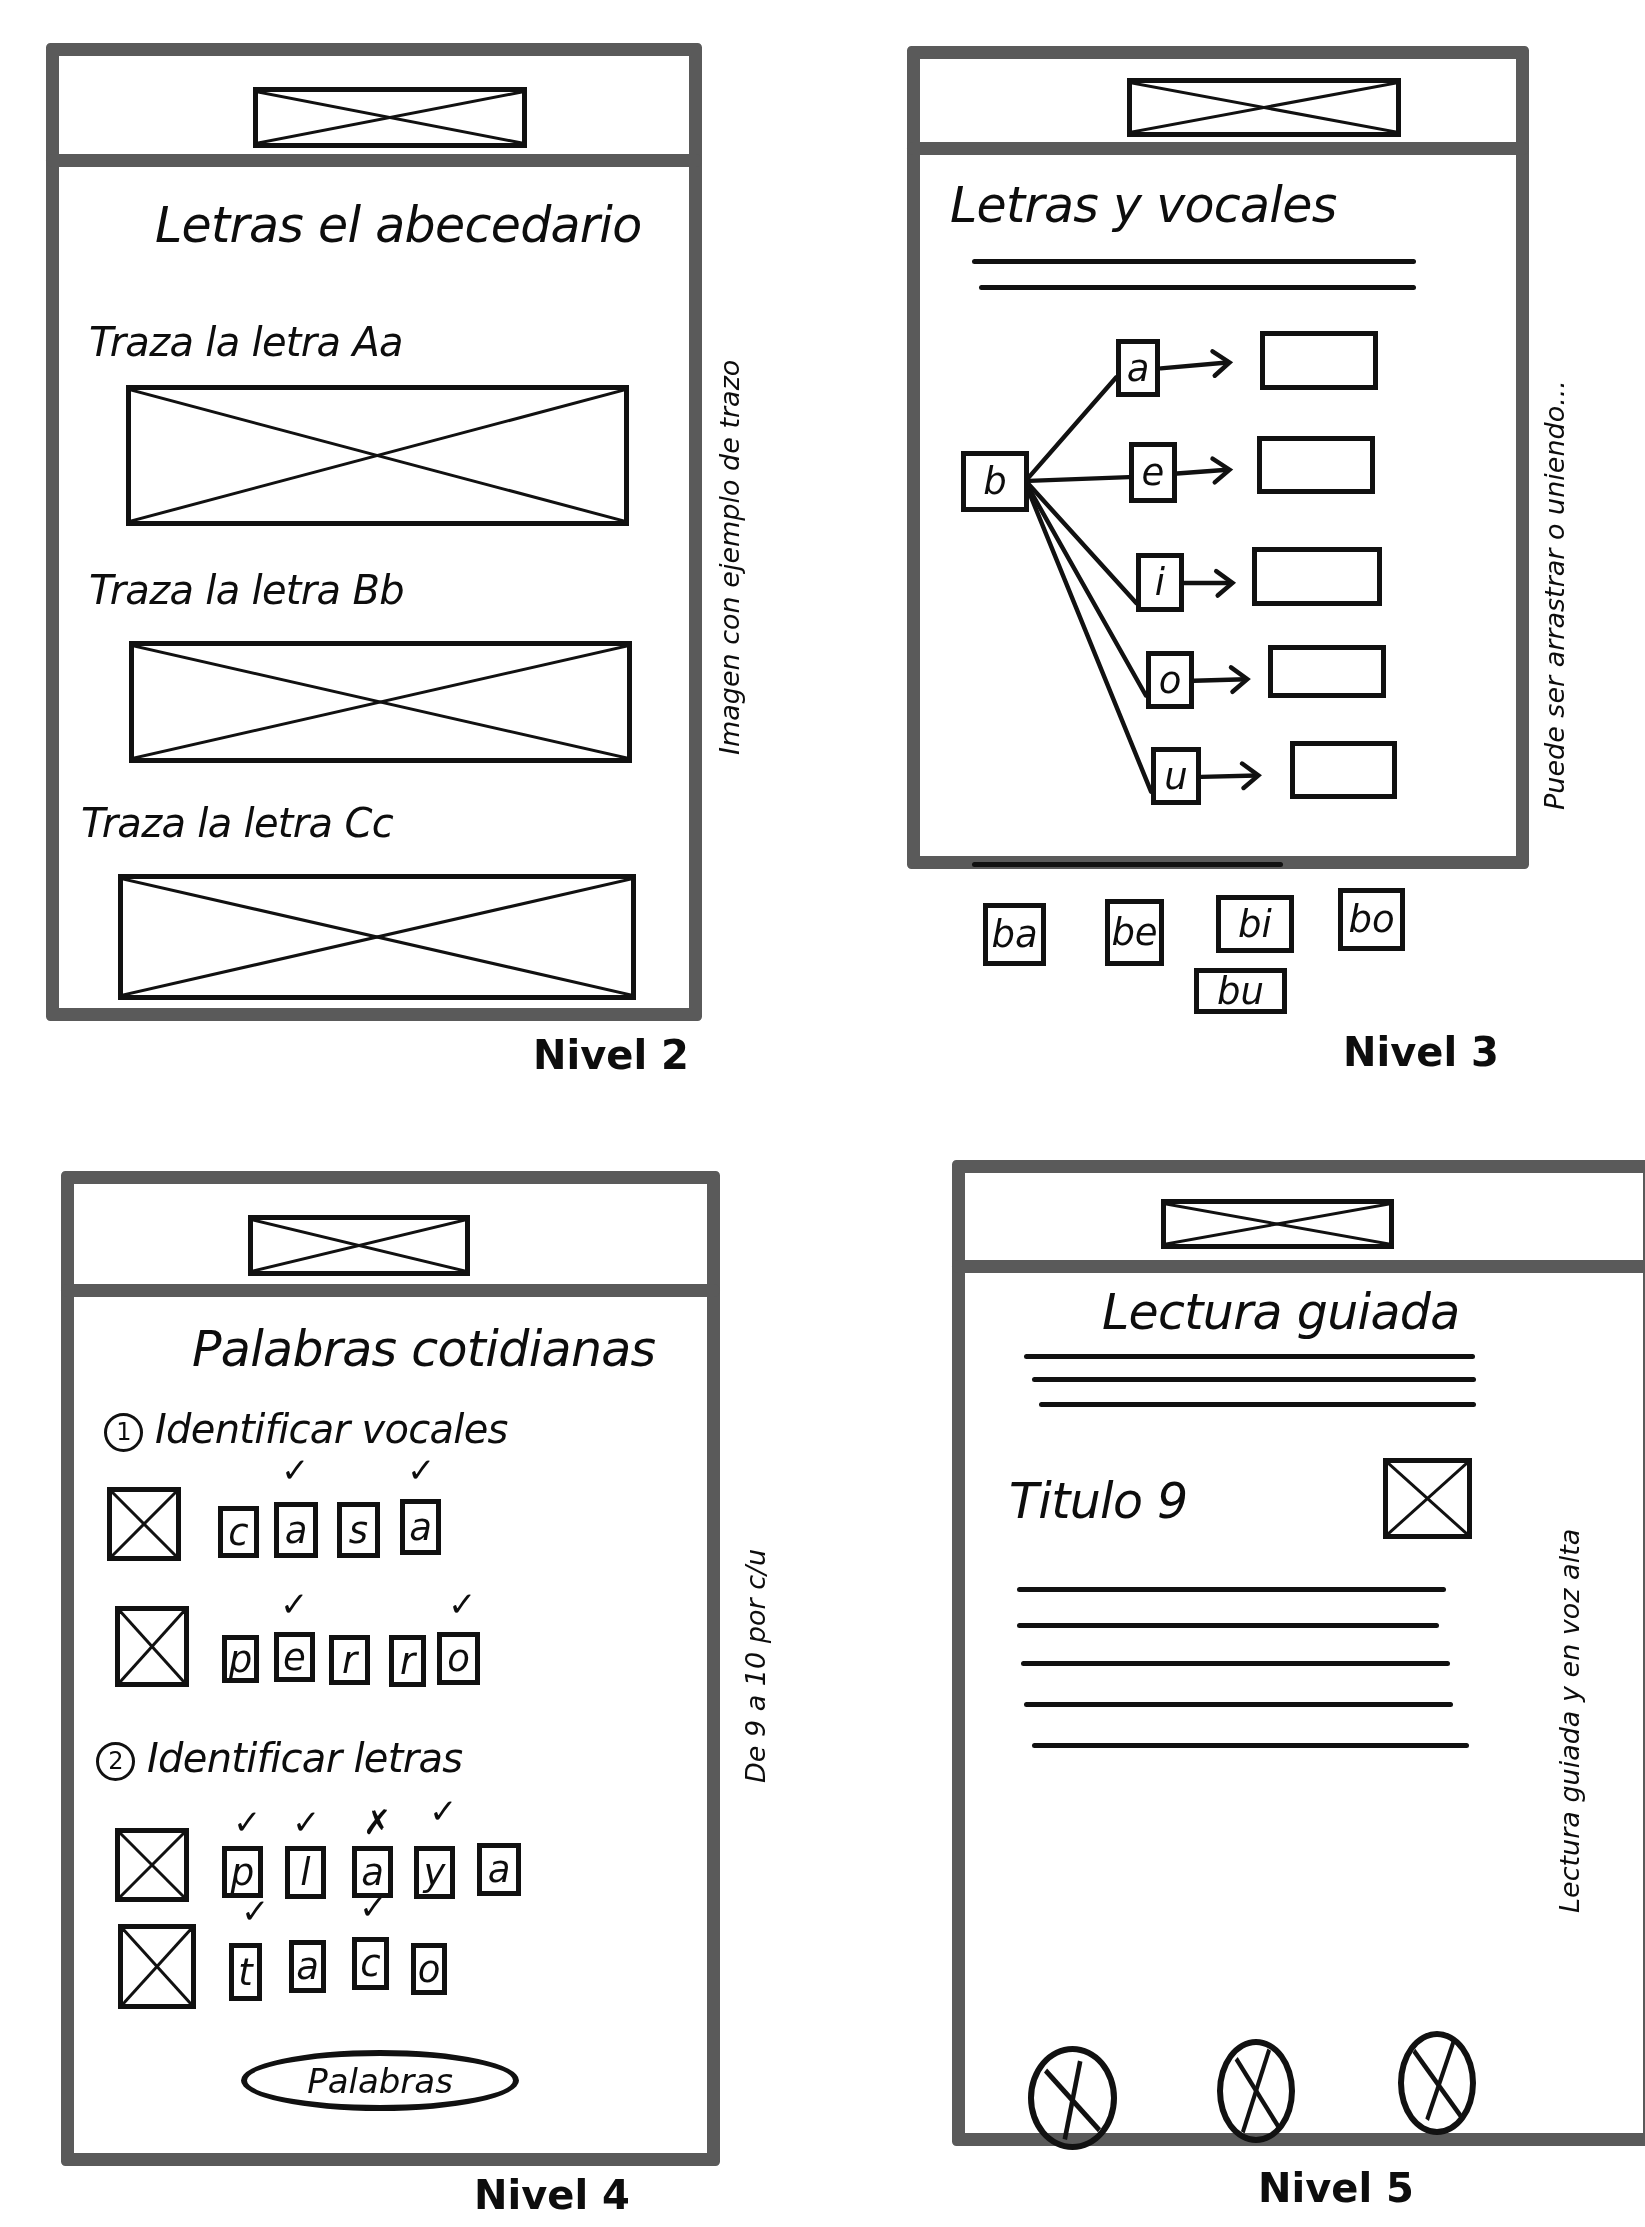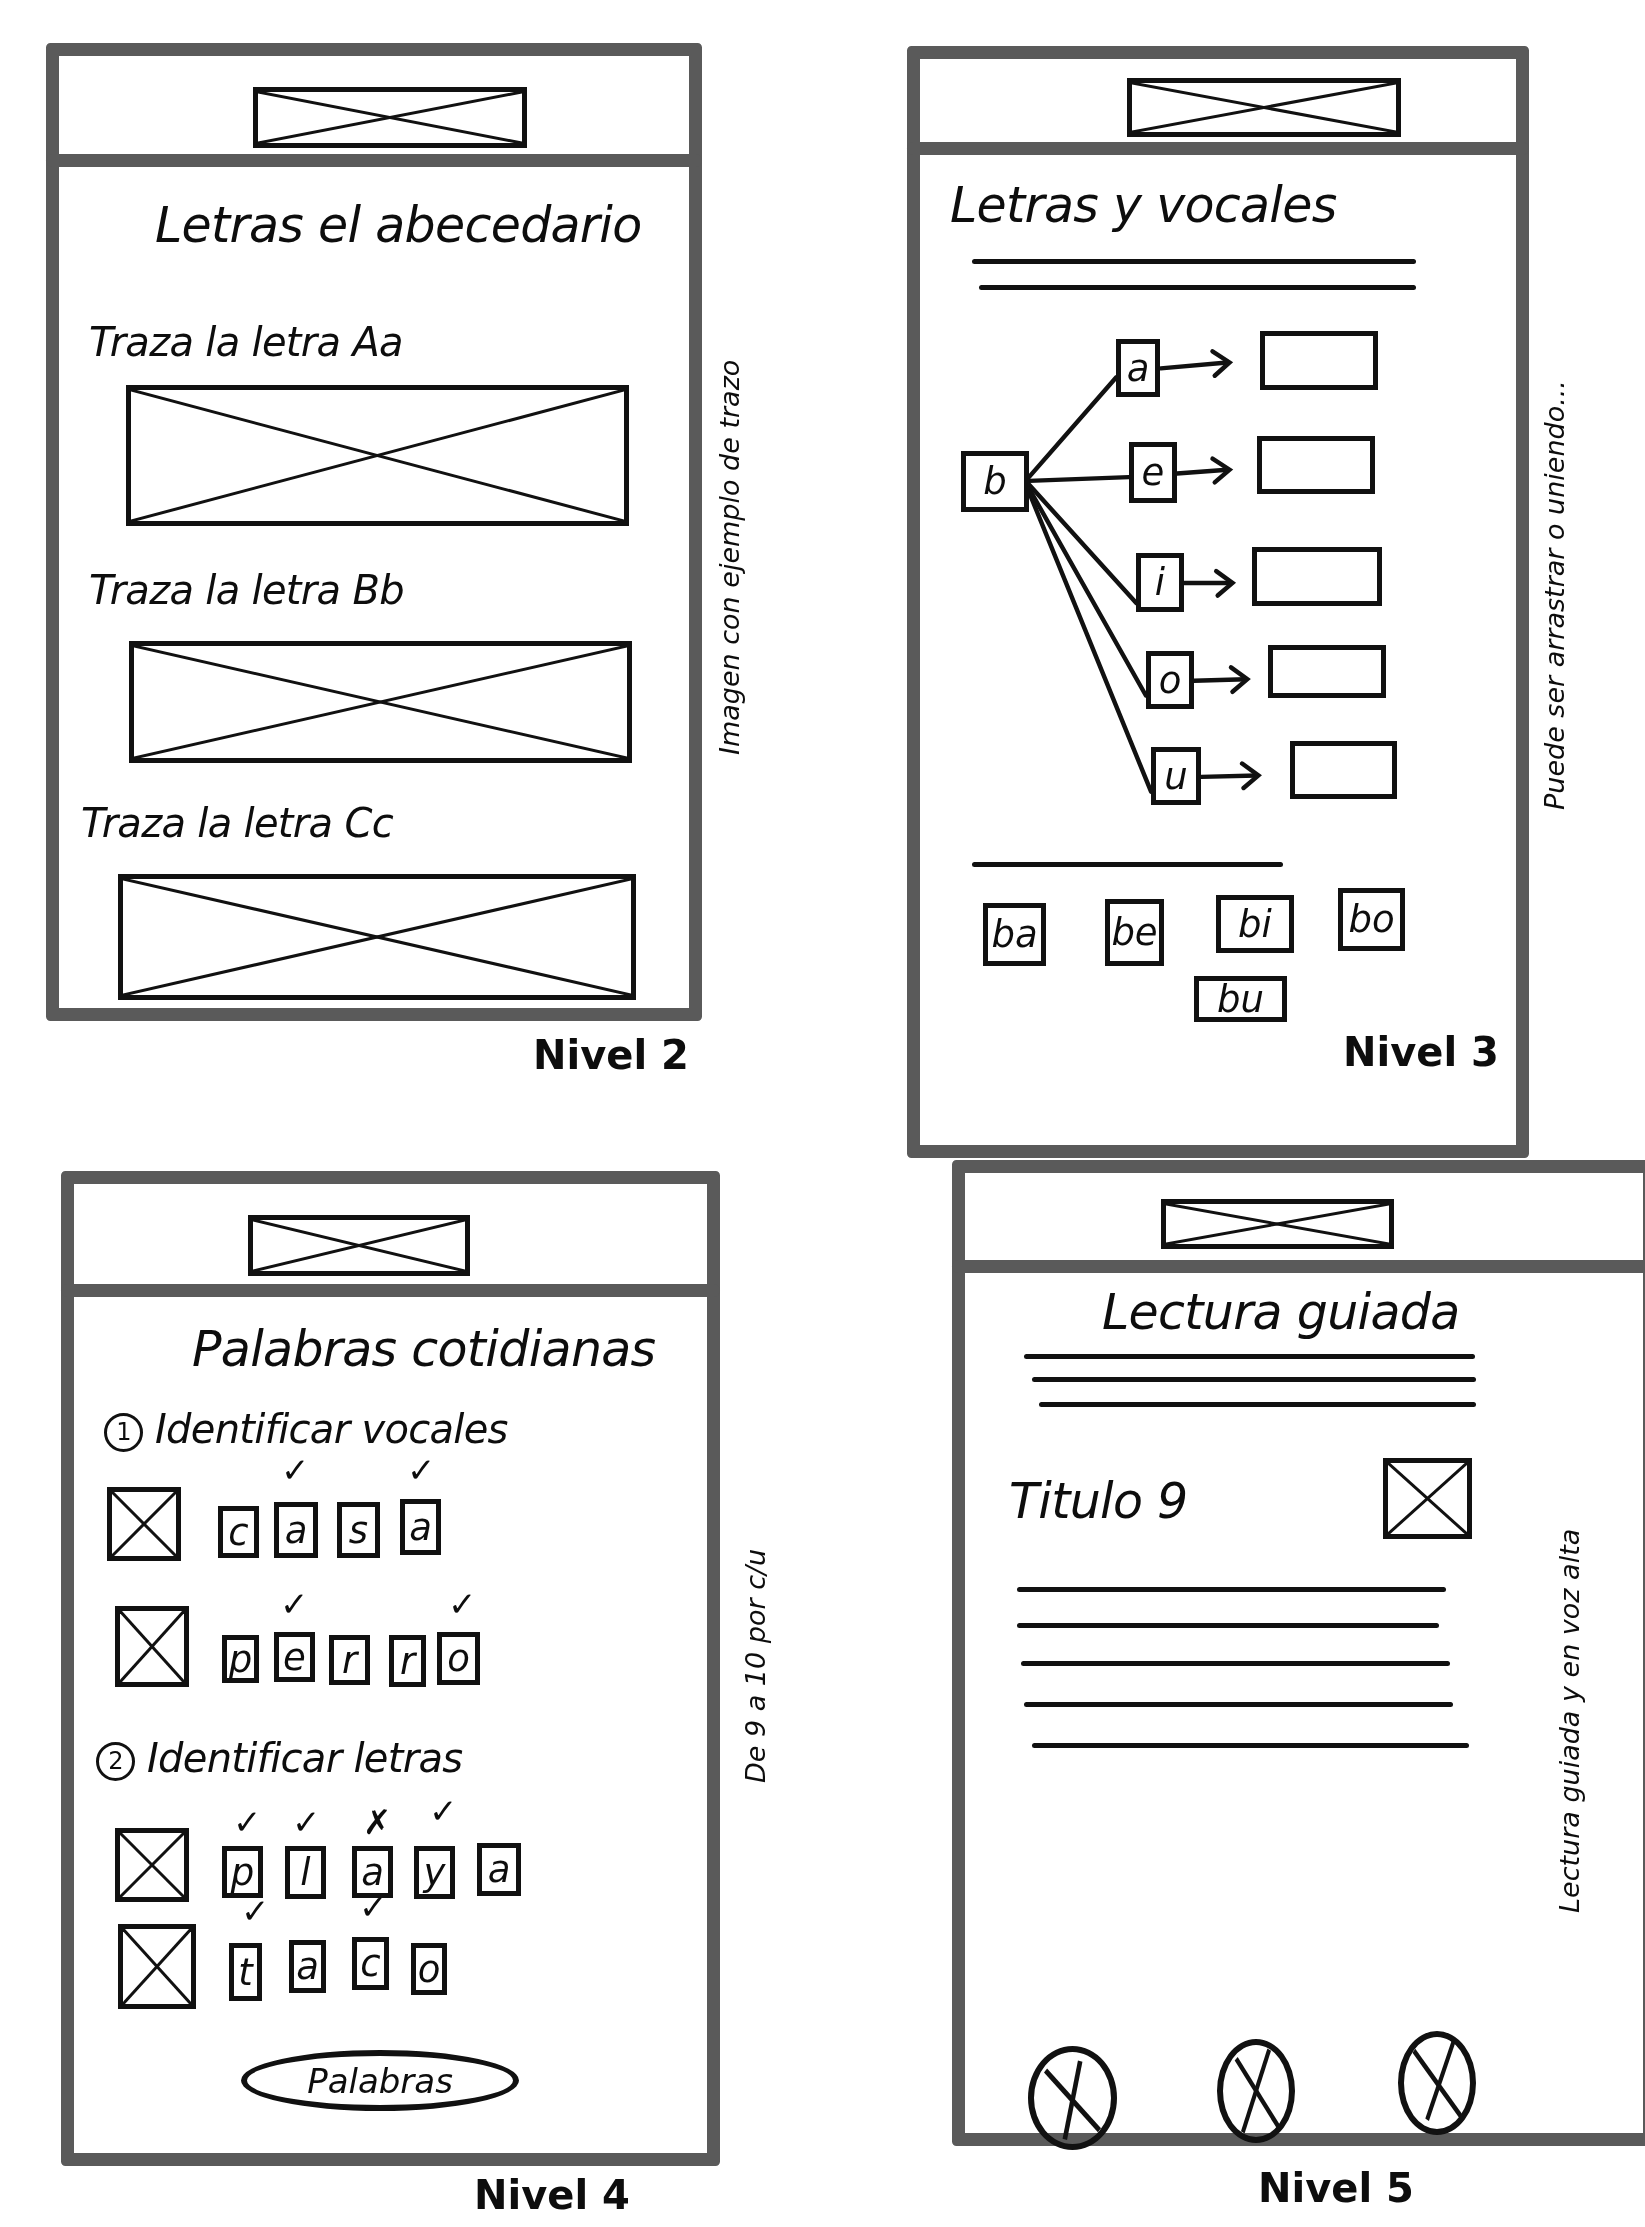--- a/index.html
+++ b/index.html
@@ -57,21 +57,21 @@
   <div class="ph" style="left:59px; top:818px; width:518px; height:126px;">
     <svg viewBox="0 0 100 100" preserveAspectRatio="none">
         <line x1="0" y1="0" x2="100" y2="100" stroke="#111" stroke-width="3" vector-effect="non-scaling-stroke"></line>
         <line x1="100" y1="0" x2="0" y2="100" stroke="#111" stroke-width="3" vector-effect="non-scaling-stroke"></line>
       </svg>
   </div>
 </div>
 <div class="abs note" style="left:714px; top:755px;">Imagen con ejemplo de trazo</div>
 <div class="abs nivel" style="left:533px; top:1032px;">Nivel 2</div>
 
-<div class="panel" style="left:907px; top:46px; width:622px; height:1112px;">
+<div class="panel" style="left:907px; top:46px; width:622px; height:823px;">
   <div class="header-bar" style="top:83px;"></div>
   <div class="ph" style="left:207px; top:19px; width:274px; height:59px;">
     <svg viewBox="0 0 100 100" preserveAspectRatio="none">
         <line x1="0" y1="0" x2="100" y2="100" stroke="#111" stroke-width="3" vector-effect="non-scaling-stroke"></line>
         <line x1="100" y1="0" x2="0" y2="100" stroke="#111" stroke-width="3" vector-effect="non-scaling-stroke"></line>
       </svg>
   </div>
   <div class="abs title" style="left:30px; top:118px;">Letras y vocales</div>
   <div class="line" style="left:52px; top:200px; width:444px;"></div>
   <div class="line" style="left:59px; top:226px; width:437px;"></div>
@@ -89,21 +89,21 @@
   <div class="ph" style="left:332px; top:488px; width:130px; height:59px;"></div>
   <div class="ph" style="left:348px; top:586px; width:118px; height:53px;"></div>
   <div class="ph" style="left:370px; top:682px; width:107px; height:58px;"></div>
 
   <div class="line" style="left:52px; top:803px; width:311px;"></div>
 
   <div class="box" style="left:63px; top:844px; width:63px; height:63px;">ba</div>
   <div class="box" style="left:185px; top:840px; width:59px; height:67px;">be</div>
   <div class="box" style="left:296px; top:836px; width:78px; height:58px;">bi</div>
   <div class="box" style="left:418px; top:829px; width:67px; height:63px;">bo</div>
-  <div class="box" style="left:274px; top:909px; width:93px; height:46px;margin-top:8px;">bu</div>
+  <div class="box" style="left:274px; top:909px; width:93px; height:46px;">bu</div>
 
   <svg class="overlay" width="622" height="971" viewBox="0 0 840 1312">
     <g stroke="#111" stroke-width="6" fill="none" stroke-linecap="round">
       <line x1="147" y1="565" x2="265" y2="430"></line>
       <line x1="147" y1="570" x2="282" y2="565"></line>
       <line x1="147" y1="575" x2="292" y2="735"></line>
       <line x1="147" y1="580" x2="305" y2="860"></line>
       <line x1="147" y1="585" x2="312" y2="990"></line>
       <line x1="325" y1="418" x2="415" y2="410"></line>
         <polyline points="395,395 418,410 398,428"></polyline>

